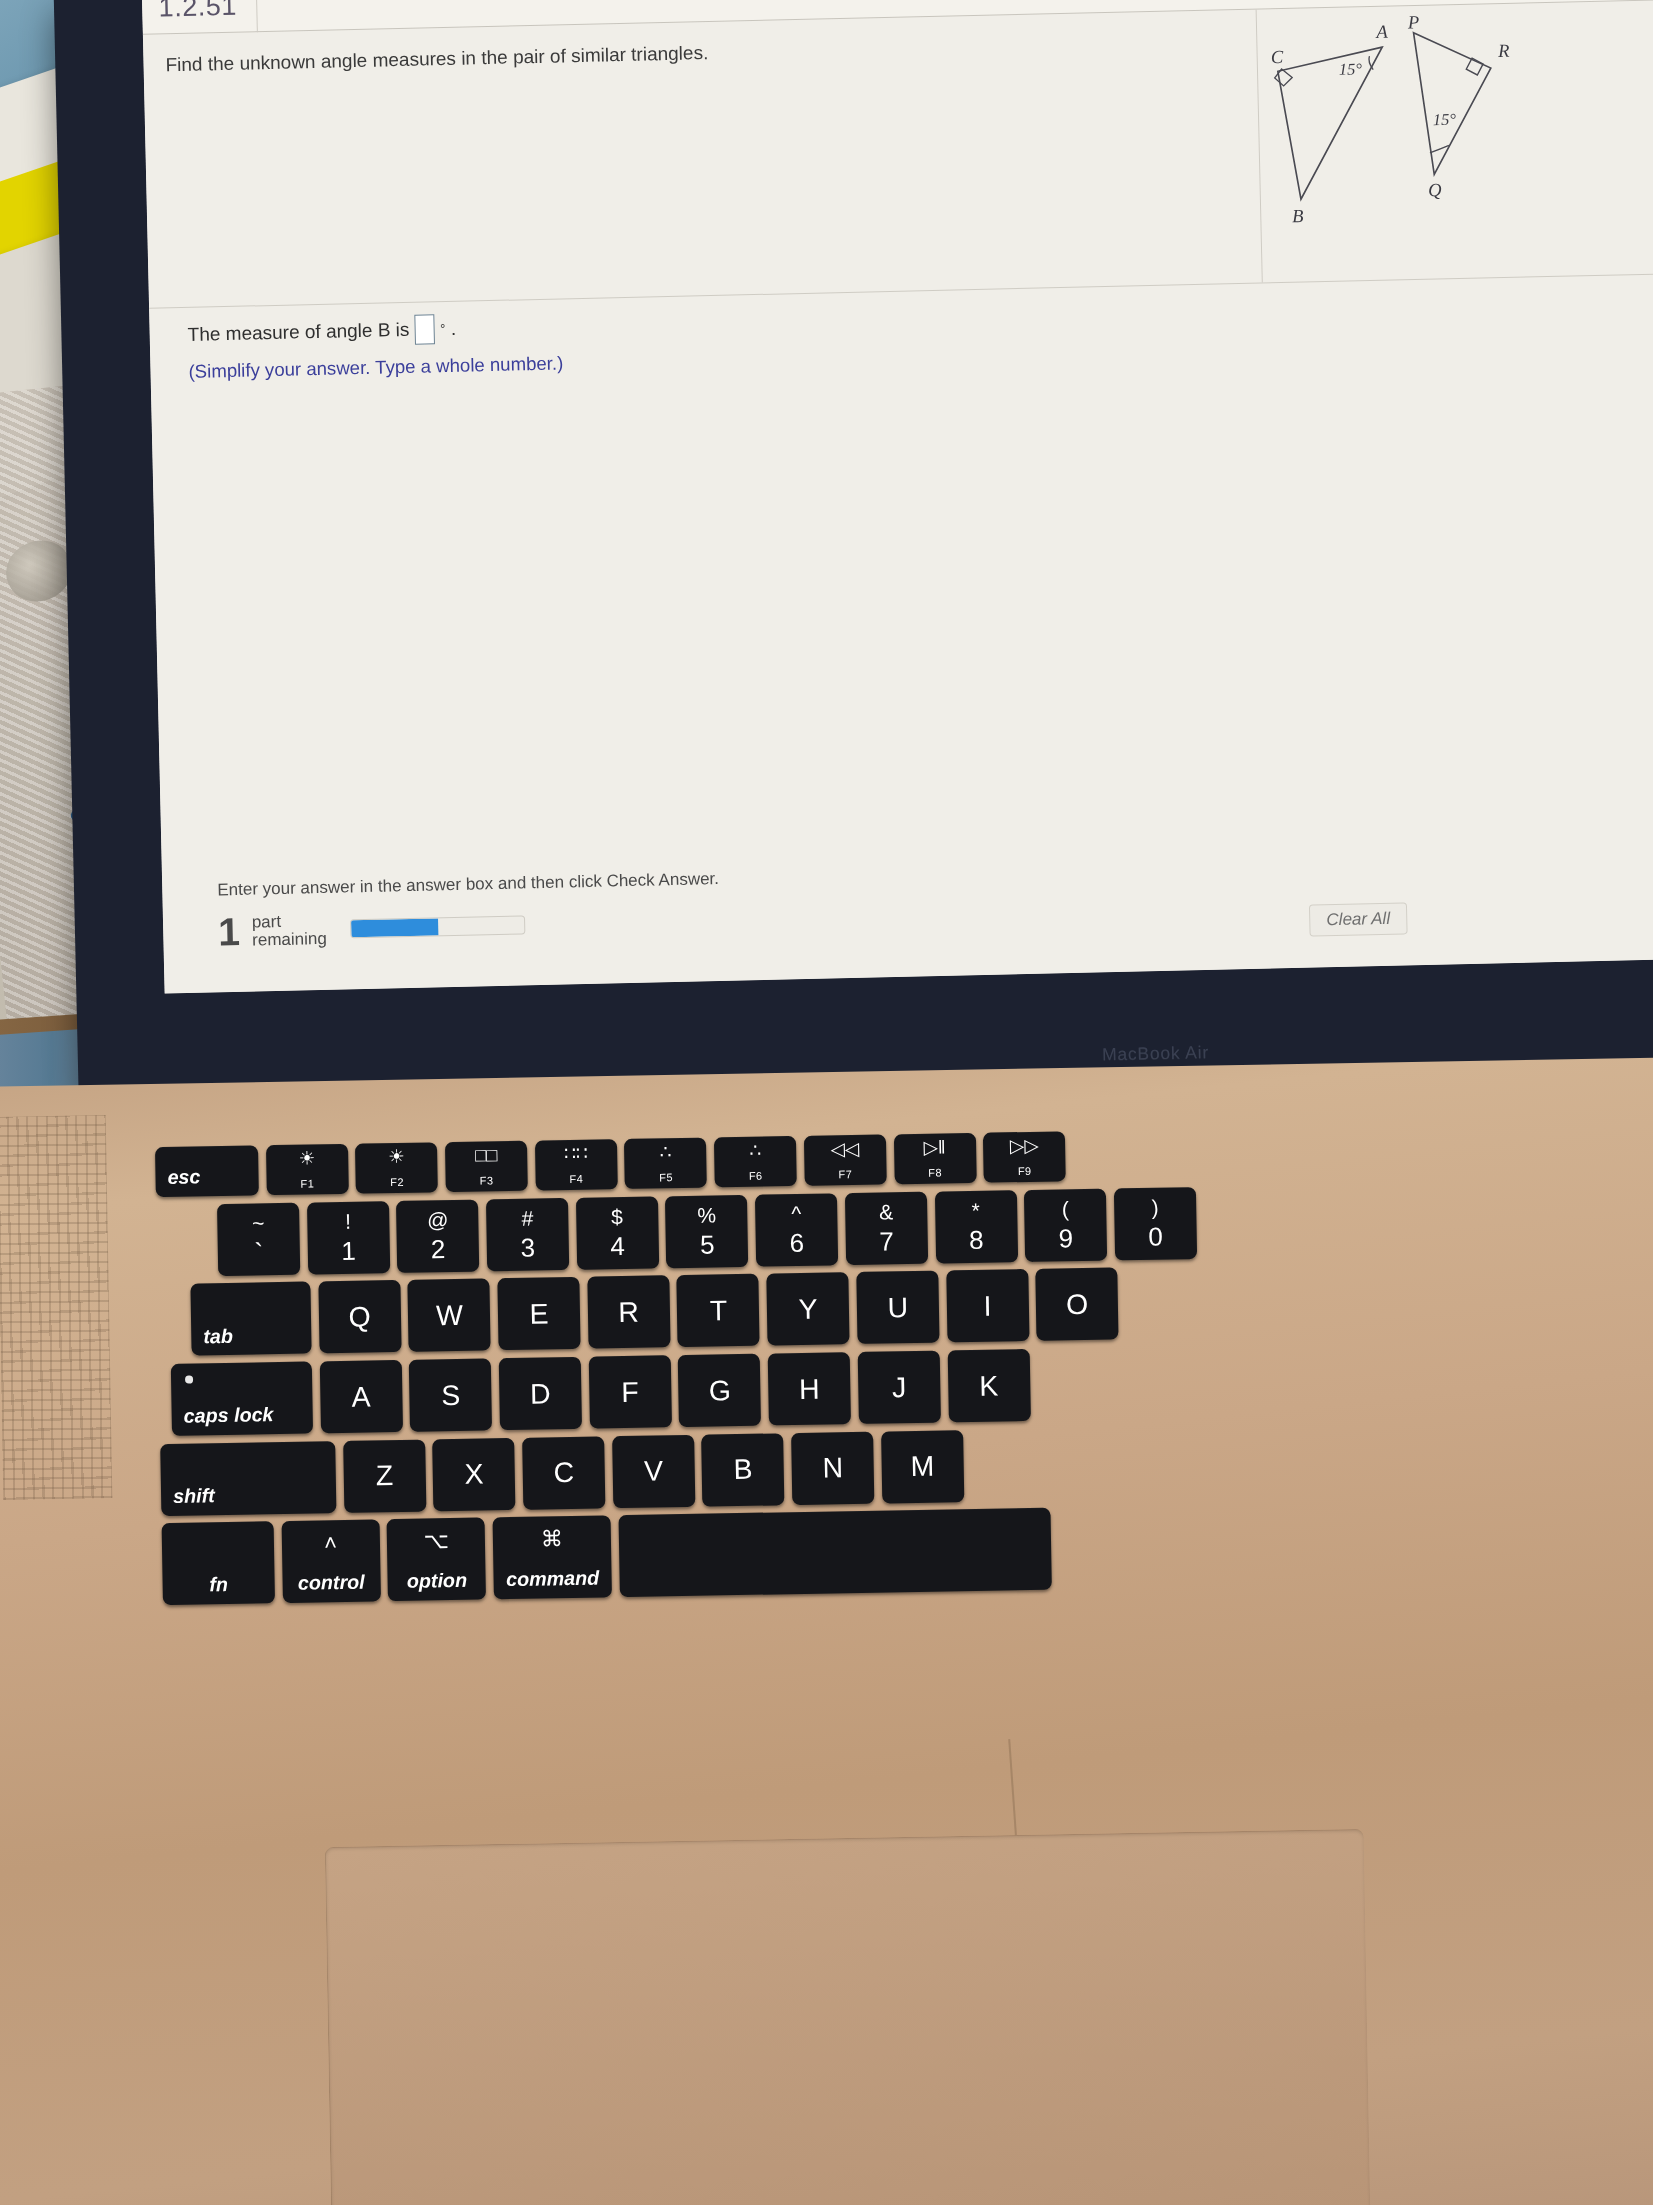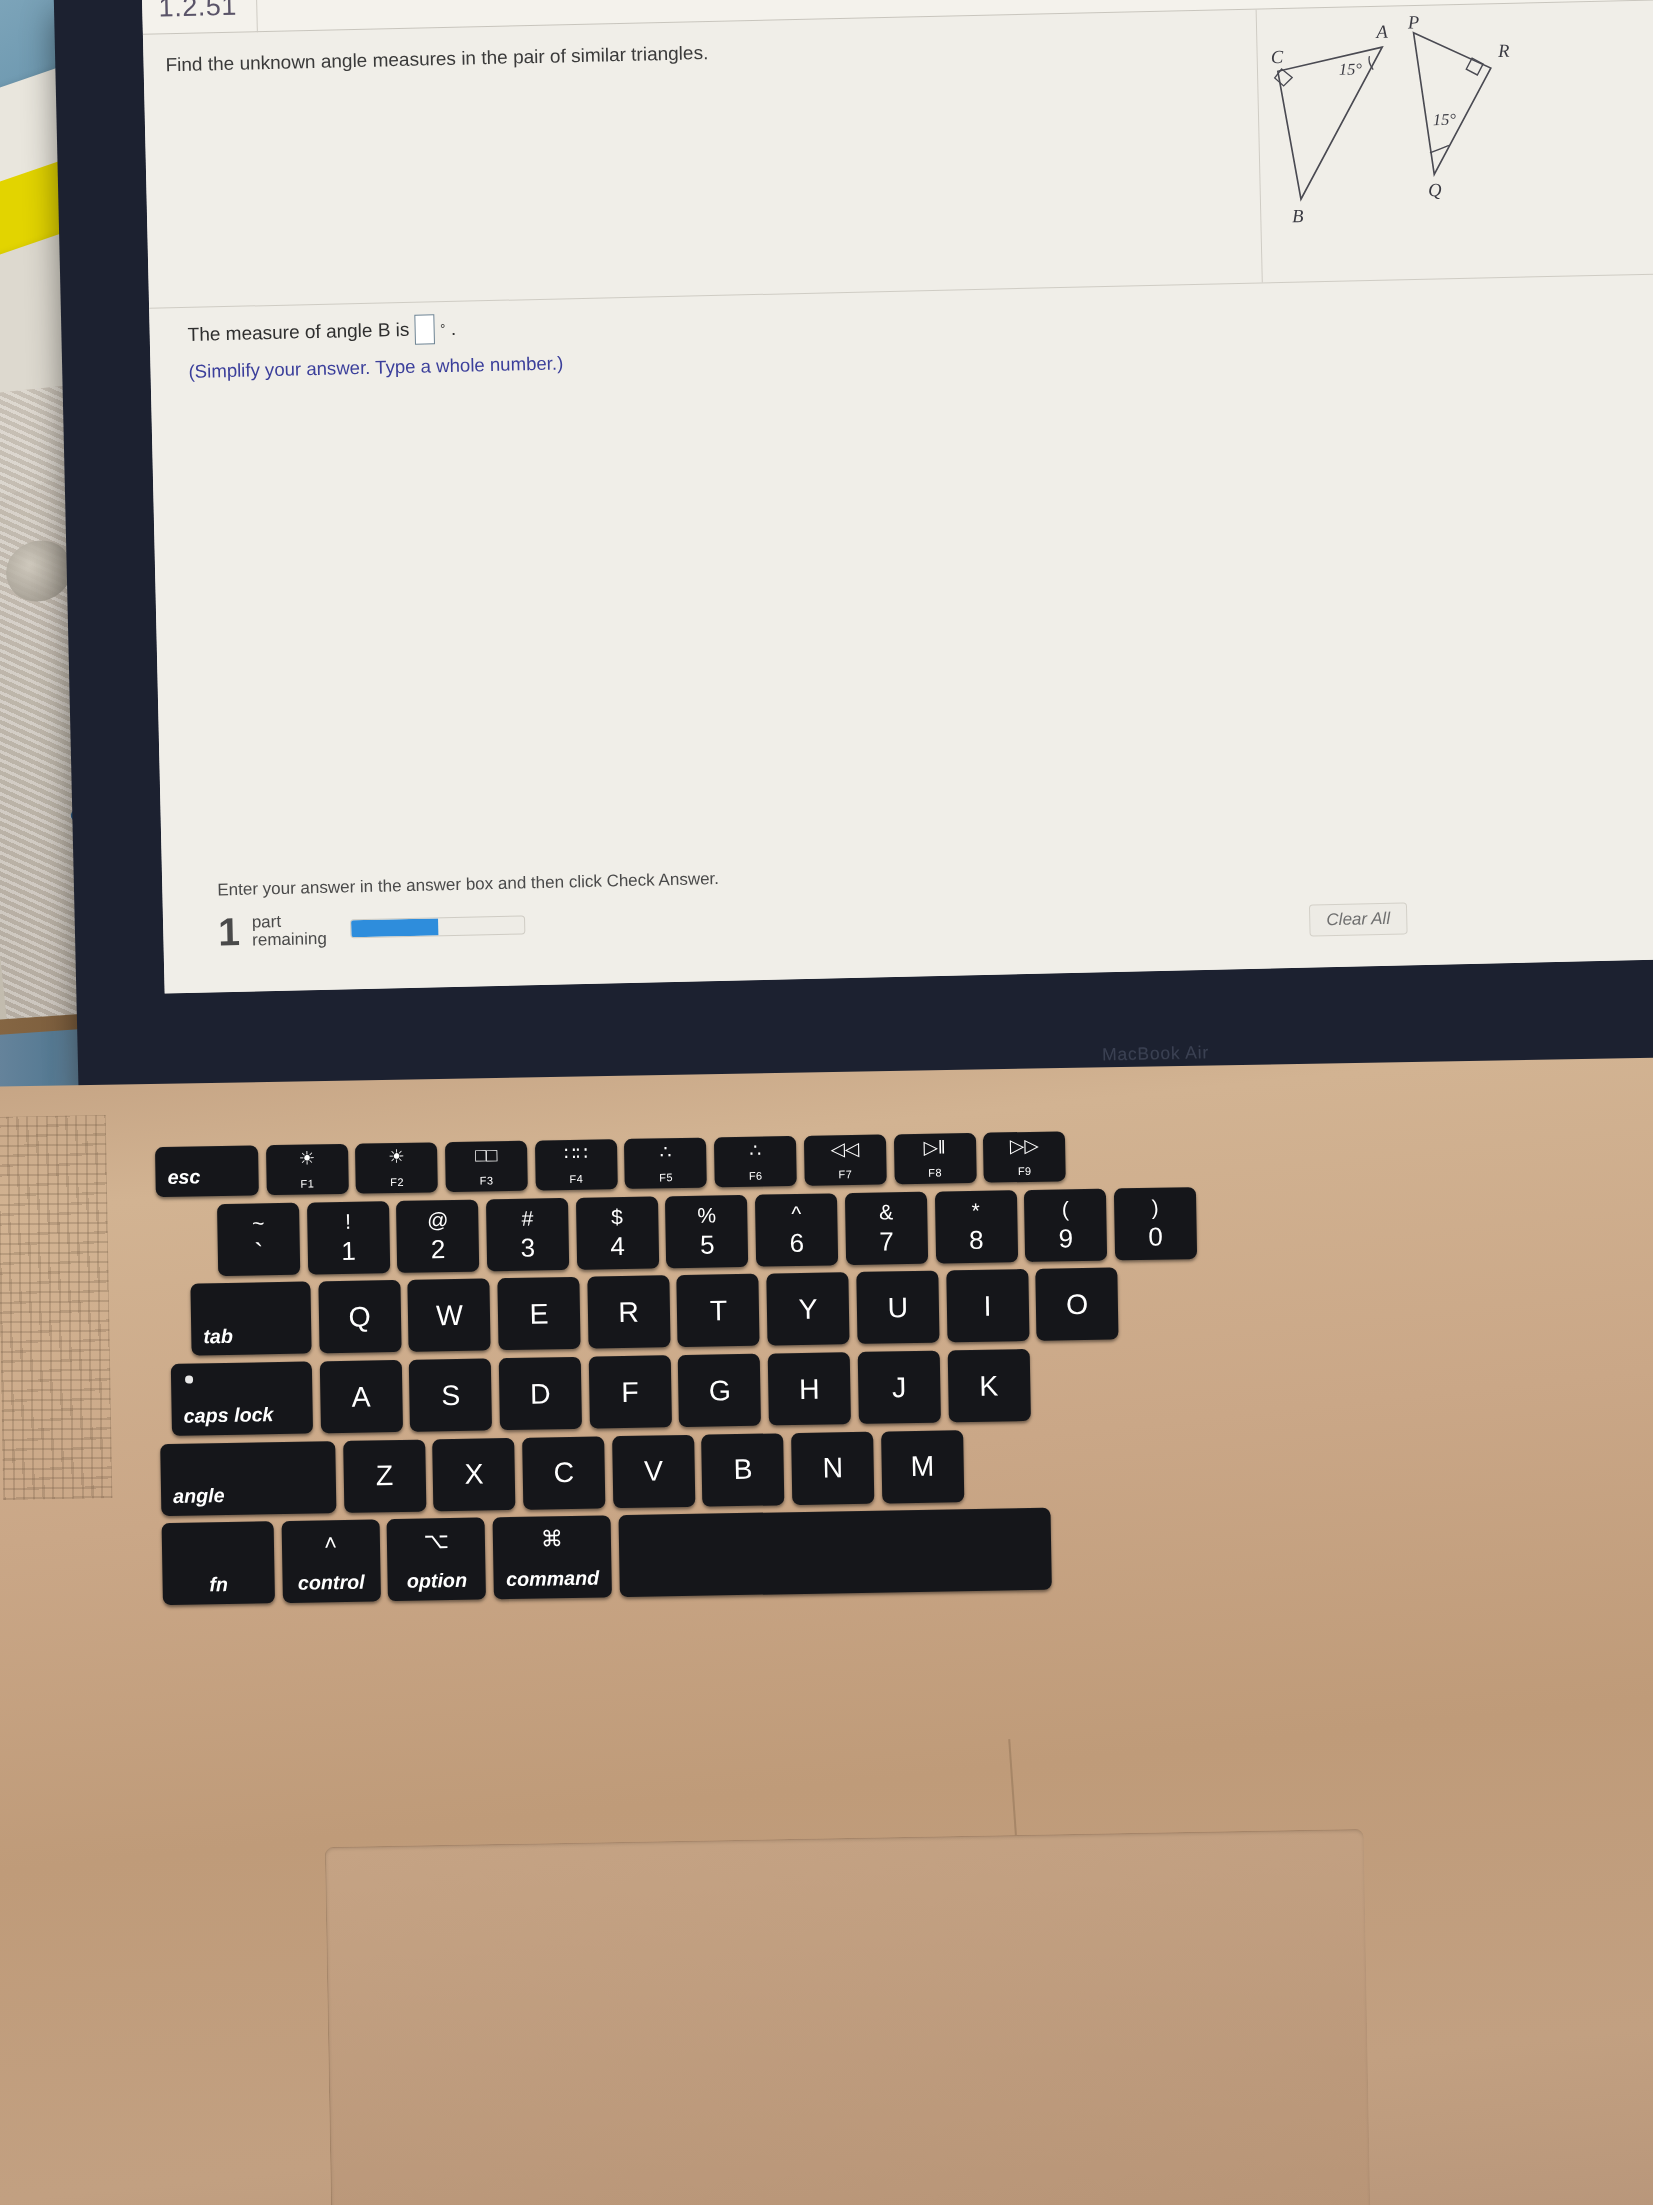--- a/index.html
+++ b/index.html
@@ -406,21 +406,21 @@
         </div>
         <div class="key " style="width: 82px; height: 72px; margin-right: 7.7px; margin-bottom: 7.7px;">
           <span class="lbl-ctr">J</span>
         </div>
         <div class="key " style="width: 82px; height: 72px; margin-right: 7.7px; margin-bottom: 7.7px;">
           <span class="lbl-ctr">K</span>
         </div>
       </div>
     <div class="krow" id="row-z" style="margin-left: 0px;">
         <div class="key " style="width: 175px; height: 72px; margin-right: 7.7px; margin-bottom: 7.7px;">
-          <span class="lbl-left">angle</span>
+          <span class="lbl-left">shift</span>
         </div>
         <div class="key " style="width: 82px; height: 72px; margin-right: 7.7px; margin-bottom: 7.7px;">
           <span class="lbl-ctr">Z</span>
         </div>
         <div class="key " style="width: 82px; height: 72px; margin-right: 7.7px; margin-bottom: 7.7px;">
           <span class="lbl-ctr">X</span>
         </div>
         <div class="key " style="width: 82px; height: 72px; margin-right: 7.7px; margin-bottom: 7.7px;">
           <span class="lbl-ctr">C</span>
         </div>

